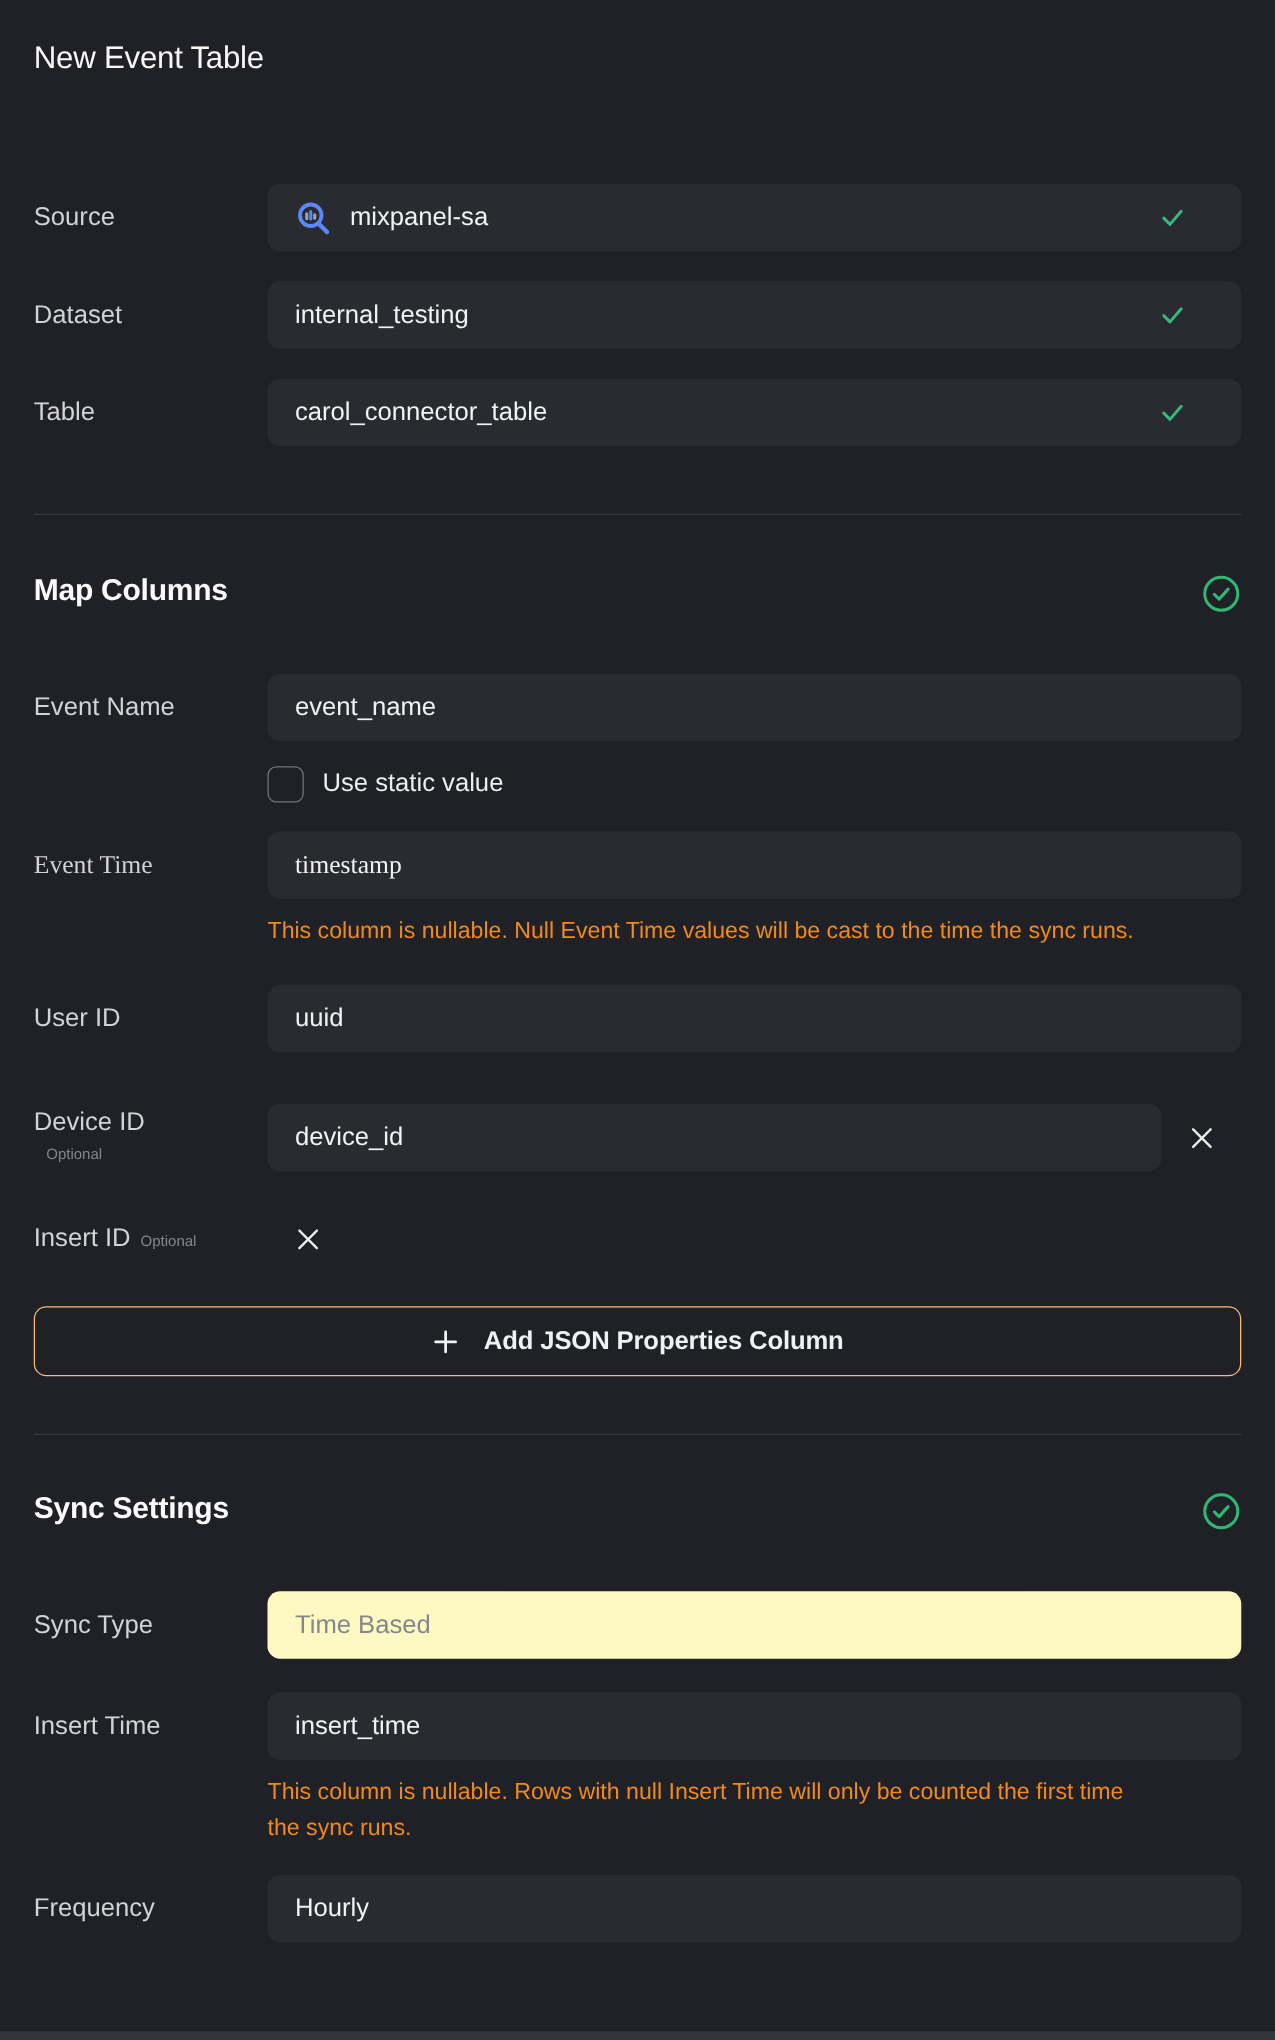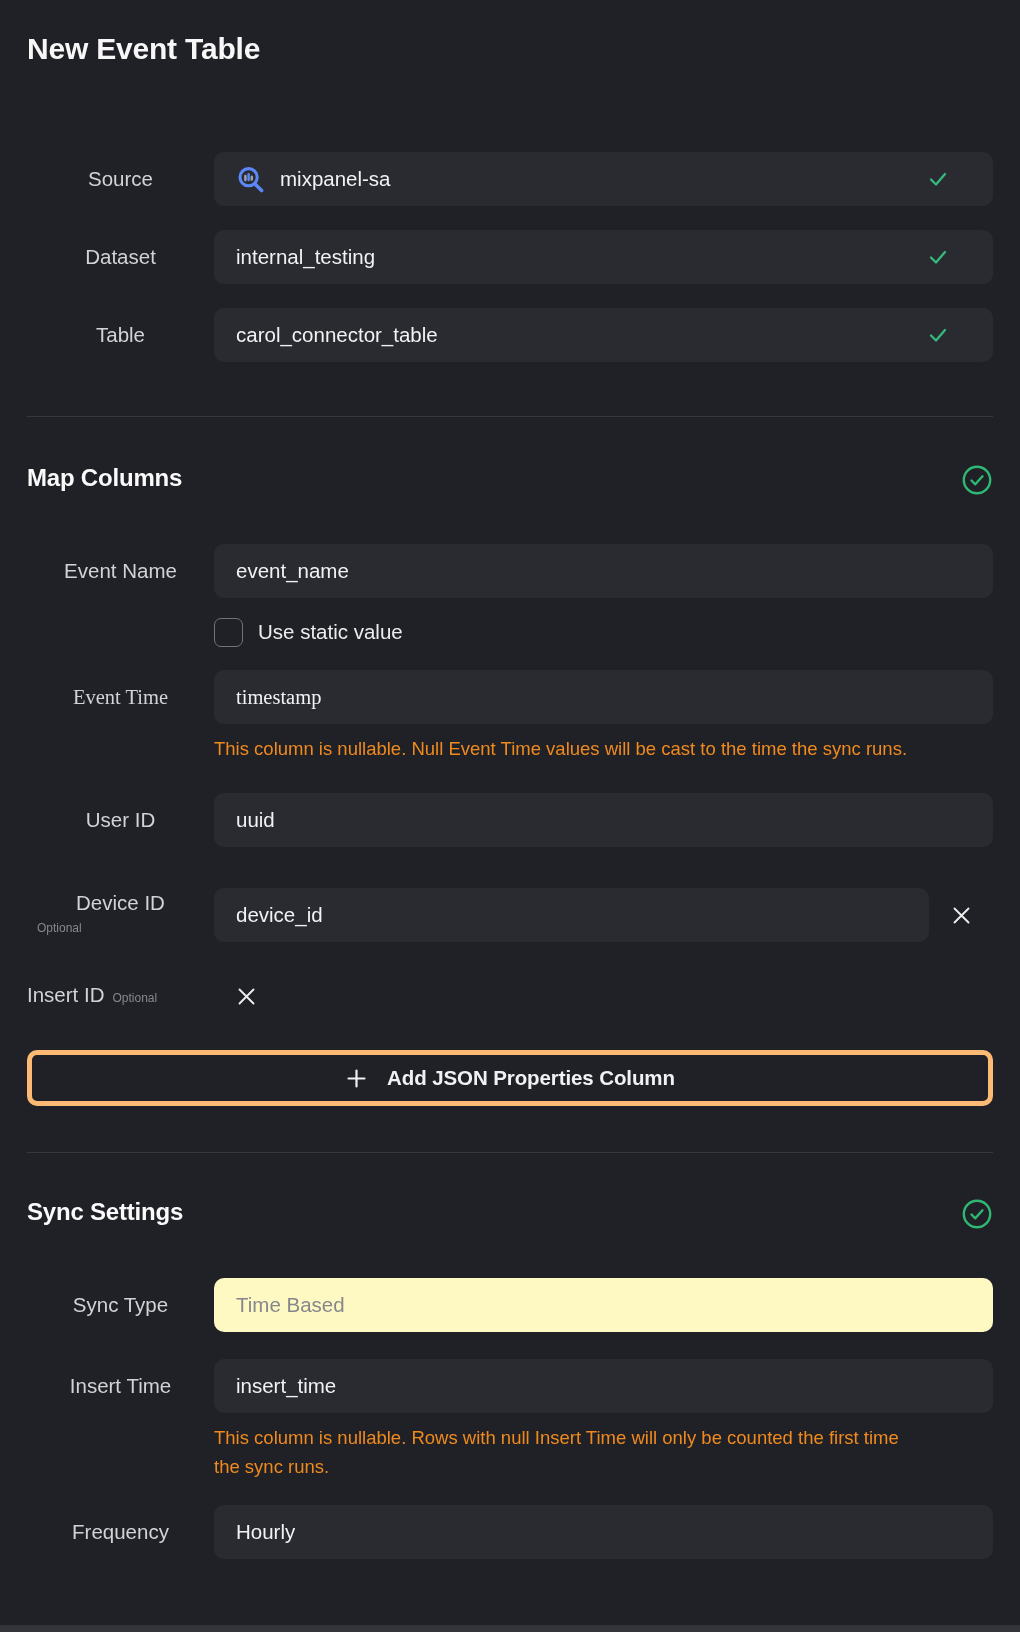--- a/index.html
+++ b/index.html
@@ -8,22 +8,22 @@
     background: #202126;
     font-family: "Liberation Sans", "DejaVu Sans", sans-serif;
     color: #f1f2f3;
     overflow: hidden;
   }
   body { position: relative; }
   .page { padding: 0 27px; }
 
   .page-title {
     margin-top: 32px;
-    font-size: 30px;
-    font-weight: 700;
+    font-size: 25px;
+    font-weight: 400;
     letter-spacing: -0.2px;
     color: #f7f7f8;
   }
 
   .section-heading-row {
     display: flex;
     justify-content: space-between;
     height: 32px;
   }
   .section-heading {
@@ -41,21 +41,20 @@
     width: 187px;
     flex: 0 0 187px;
     display: flex;
     flex-direction: column;
     justify-content: center;
   }
   .form-label {
     font-size: 20.5px;
     color: #d2d3d6;
     line-height: 26px;
-    text-align: center;
   }
   .optional {
     font-size: 12px;
     color: #85878c;
     line-height: 24px;
     padding-left: 10px;
   }
   .label-inline { display: flex; align-items: baseline; flex-wrap: wrap; }
   .label-inline .optional { padding-left: 8px; }
 
@@ -131,21 +130,21 @@
     font-size: 18.5px;
     line-height: 29px;
     color: #f08a1e;
   }
 
   .add-btn {
     width: 100%;
     height: 56px;
     margin-top: 27px;
     background: transparent;
-    border: 5px solid #fdba74;
+    border: 1px solid #fdba74;
     border-radius: 10px;
     display: flex;
     align-items: center;
     justify-content: center;
     gap: 19px;
     cursor: pointer;
     color: #f0f1f2;
   }
   .add-btn-label {
     font-size: 20.5px;

